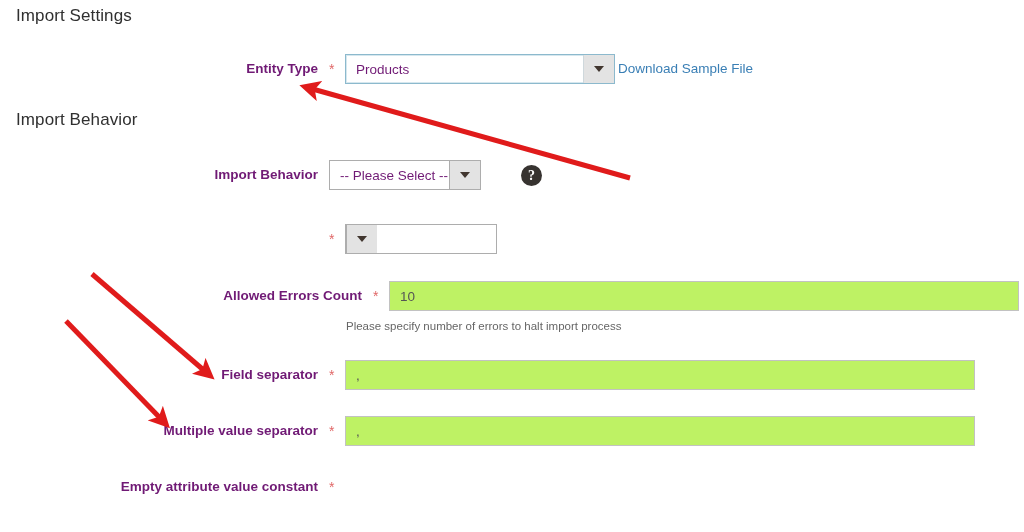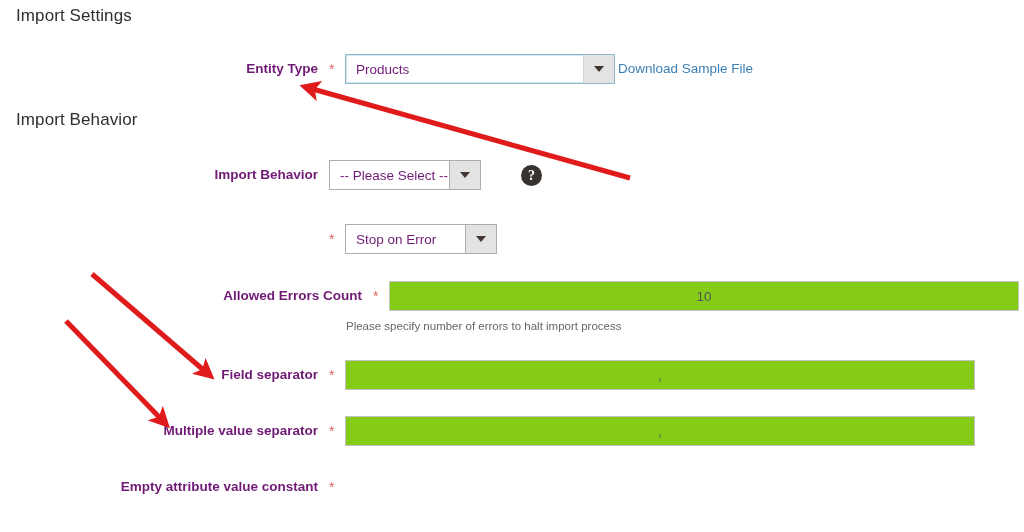--- a/index.html
+++ b/index.html
@@ -109,28 +109,27 @@
 
   
   .text-input {
     position: absolute;
     top: 0;
     left: 345px;
     width: 630px;
     height: 30px;
     box-sizing: border-box;
     border: 1px solid #c2c2c2;
-    background: #84cc16;
+    background: #bef264;
     font-family: "Liberation Sans", sans-serif;
     font-size: 13.5px;
     color: #555555;
     padding: 0 10px;
     line-height: 28px;
     outline: none;
-    text-align: center;
   }
 
   
   .field-note {
     position: absolute;
     left: 346px;
     font-size: 11.5px;
     color: #666666;
     white-space: nowrap;
   }
@@ -209,21 +208,20 @@
     </div>
 
     <span class="help-icon">?</span>
   </div>
 
   <div class="field-row" style="top:224px;">
     <span class="field-label"></span>
     <span class="req-star">*</span>
 
     <div class="select-wrap" style="left:345px; width:152px;">
-      <span class="select-value">Stop on Error</span>
       <span class="select-arrow-btn">
         <span class="caret"></span>
       </span>
     </div>
   </div>
 
   <div class="field-row" style="top:281px;margin-left:44px;">
     <span class="field-label">Allowed Errors Count</span>
     <span class="req-star">*</span>
     <input class="text-input" type="text" value="10" style="">

